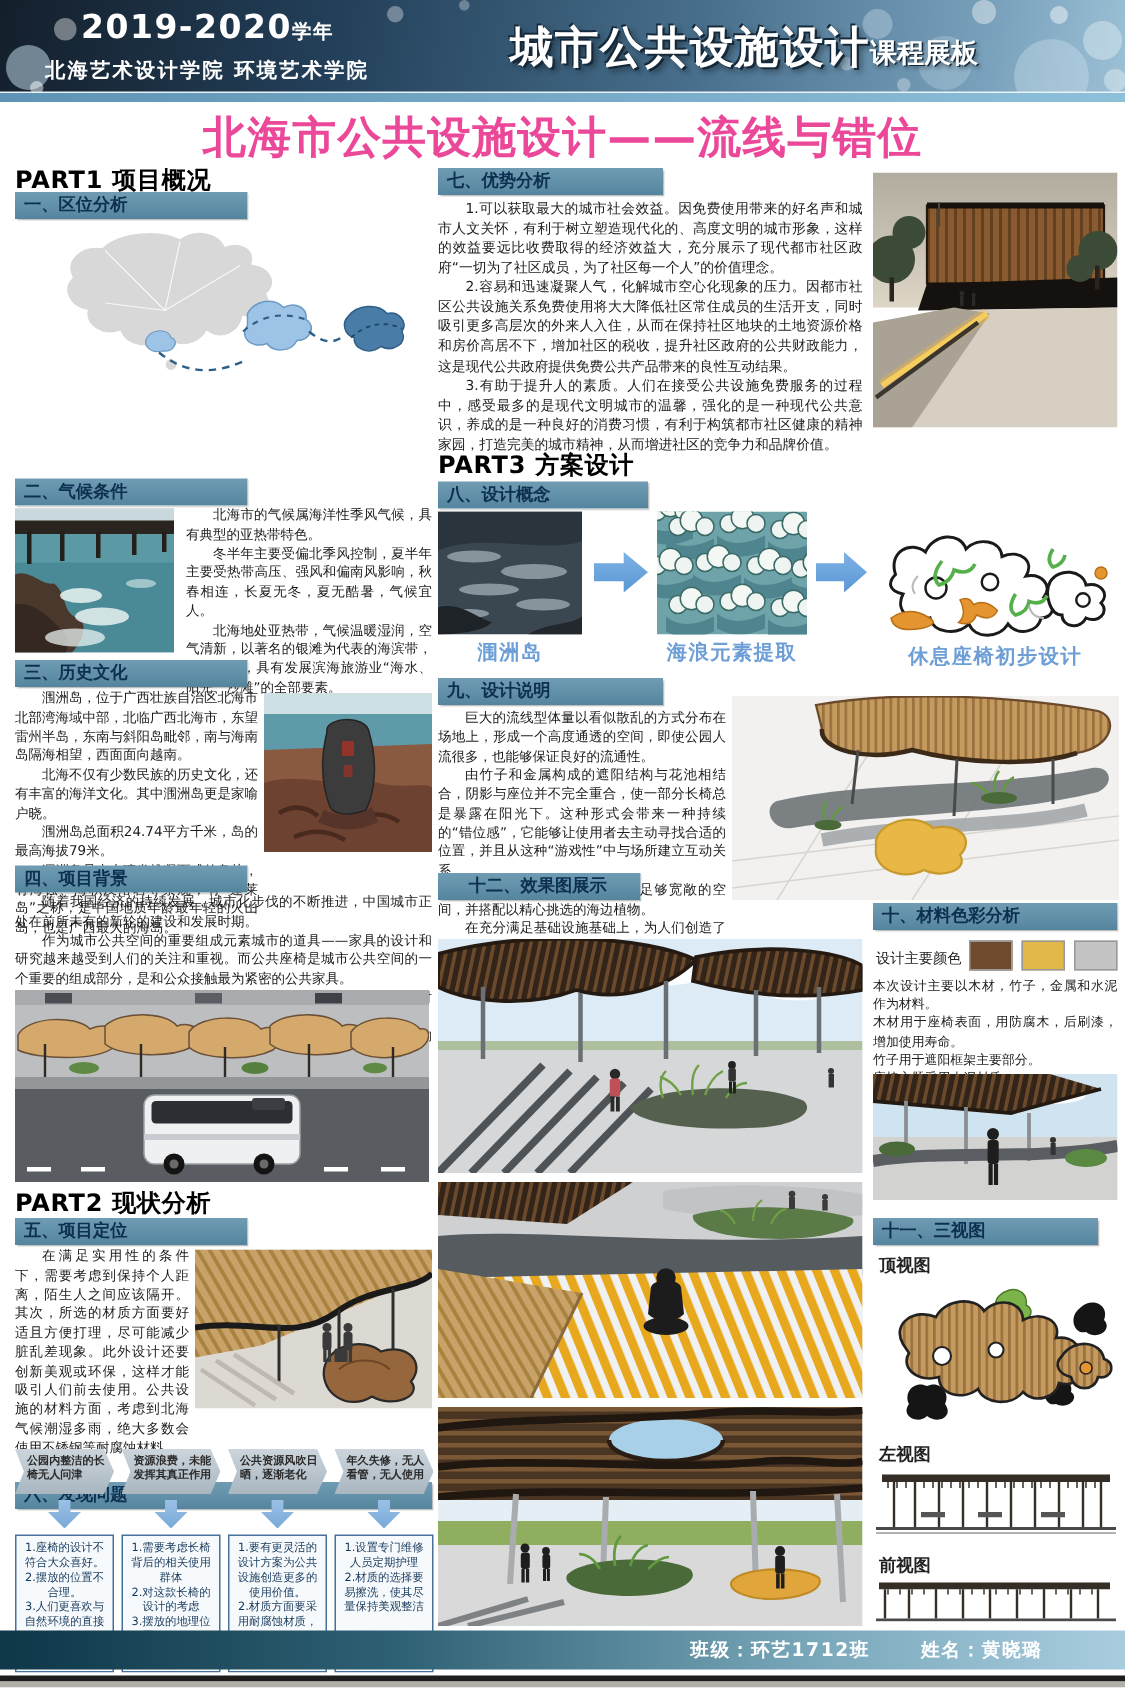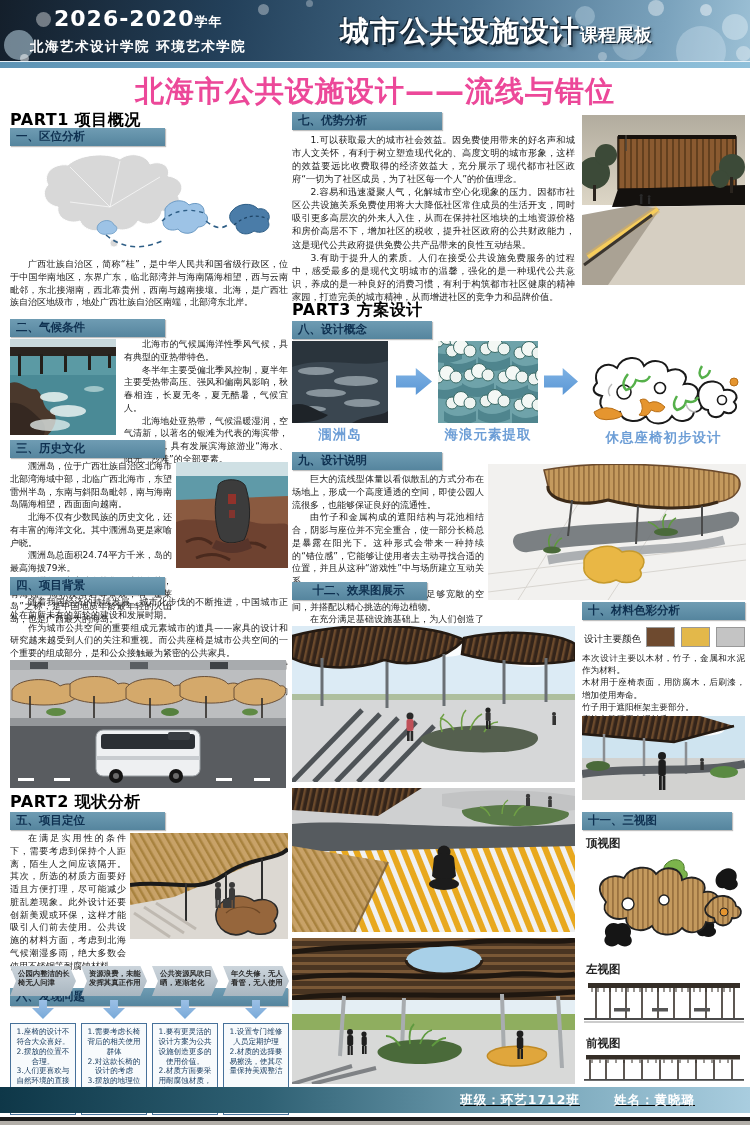--- a/index.html
+++ b/index.html
@@ -47,21 +47,21 @@
   .blue-arrow { background:linear-gradient(180deg,#7eb2e4,#5b97d5); clip-path:polygon(0 28%,55% 28%,55% 0,100% 50%,55% 100%,55% 72%,0 72%); }
 
   
   .swatch { width:29px; height:20px; display:inline-block; border:1px solid #999; }
   #palette-label { font-size:9.5px; color:#222; }
   .view-label { font-size:11.5px; font-weight:bold; color:#222; }
 
   
   #footer-bar { left:0; top:1087px; width:750px; height:26px;
     background:linear-gradient(90deg,#0e3748,#2e6073 35%,#79a7ba 72%,#a9cddf);
-    display:flex; align-items:center; justify-content:flex-end; padding-right:55px; gap:34px;text-decoration:underline; }
+    display:flex; align-items:center; justify-content:flex-end; padding-right:55px; gap:34px; }
   #footer-bar span { color:#fff; font-size:12.5px; font-weight:bold; letter-spacing:1px; }
   #ln1 { left:0; top:1115px; width:750px; height:3px; background:#ffffff; }
   #ln2 { left:0; top:1117px; width:750px; height:4px; background:#1d1d1d; }
   #ln3 { left:0; top:1121px; width:750px; height:4px; background:#b2aea8; }
 </style>
 </head>
 <body>
 
 <svg width="0" height="0" style="position:absolute" aria-hidden="true">
   <defs>
@@ -103,21 +103,21 @@
     <span class="bub" style="left:560px;top:38px;width:9px;height:9px;background:rgba(255,255,255,.3)"></span>
     <span class="bub" style="left:575px;top:6px;width:20px;height:20px;background:rgba(210,230,240,.35)"></span>
     <span class="bub" style="left:612px;top:24px;width:36px;height:36px;background:rgba(220,235,245,.25)"></span>
     <span class="bub" style="left:648px;top:0px;width:16px;height:16px;background:rgba(255,255,255,.4)"></span>
     <span class="bub" style="left:676px;top:26px;width:50px;height:50px;background:rgba(225,240,248,.3)"></span>
     <span class="bub" style="left:700px;top:4px;width:12px;height:12px;background:rgba(255,255,255,.45)"></span>
     <span class="bub" style="left:722px;top:14px;width:26px;height:26px;background:rgba(235,245,250,.4)"></span>
     <span class="bub" style="left:736px;top:46px;width:15px;height:15px;background:rgba(255,255,255,.35)"></span>
     <span class="bub" style="left:598px;top:52px;width:9px;height:9px;background:rgba(255,255,255,.3)"></span>
 
-    <div id="hdr-year" class="abs"><span>2026-2020</span><span class="small">学年</span></div>
+    <div id="hdr-year" class="abs"><span>2019-2020</span><span class="small">学年</span></div>
     <div id="hdr-school" class="abs">北海艺术设计学院  环境艺术学院</div>
     <div id="hdr-course" class="abs">
       <span class="big">城市公共设施设计</span><span class="suf">课程展板</span>
     </div>
     <div id="hdr-stripe" class="abs"></div>
   </div>
 
   <div id="main-title" class="abs">北海市公共设施设计——流线与错位</div>
 
   <div class="abs part" style="left:10px;top:110px;">PART1  项目概况</div>
@@ -129,23 +129,20 @@
       <path d="M60,20 L100,60 M110,14 L100,60 M150,30 L100,60 M60,55 L100,60" stroke="#ffffff" stroke-width=".8" fill="none" opacity=".8"></path>
       <circle cx="104" cy="96" r="4" fill="#d8d8d8" stroke="#fff" stroke-width=".8"></circle>
       <path d="M88,78 C92,72 102,72 104,78 C110,80 106,88 98,87 C90,89 85,83 88,78 Z" fill="#9dc3e6" stroke="#6b9ac4" stroke-width=".8"></path>
       <path d="M96,88 Q120,108 152,94" stroke="#2e5e86" stroke-width="1.6" stroke-dasharray="5,4" fill="none"></path>
       <path d="M155,62 C160,53 173,51 179,58 C187,54 195,58 194,66 C201,70 197,80 188,80 C184,88 172,88 168,82 C158,86 149,78 155,70 Z" fill="#9dc3e6" stroke="#6b9ac4" stroke-width="1"></path>
       <path d="M152,74 Q170,58 194,66" stroke="#2e5e86" stroke-width="1.4" stroke-dasharray="4,4" fill="none"></path>
       <path d="M196,74 Q210,86 220,76" stroke="#2e5e86" stroke-width="1.6" stroke-dasharray="5,4" fill="none"></path>
       <path d="M222,64 C228,56 242,55 248,62 C256,60 262,68 258,74 C262,82 252,88 244,84 C236,90 226,86 226,78 C219,76 218,68 222,64 Z" fill="#4a7ca8" stroke="#2e5e86" stroke-width="1"></path>
       <path d="M224,78 Q240,64 258,72" stroke="#1e4466" stroke-width="1.2" stroke-dasharray="3,3" fill="none"></path>
     </svg>
-  </div>
-  <div class="abs txt" style="left:10px;top:258px;width:278px;">
-    <p>广西壮族自治区，简称“桂”，是中华人民共和国省级行政区，位于中国华南地区，东界广东，临北部湾并与海南隔海相望，西与云南毗邻，东北接湖南，西北靠贵州，西南与越南接壤。北海，是广西壮族自治区地级市，地处广西壮族自治区南端，北部湾东北岸。</p>
   </div>
 
   <div class="abs bar" style="left:10px;top:319px;width:155px;">二、气候条件</div>
   <div class="abs" style="left:10px;top:339px;width:106px;height:96px;">
     <svg class="svgblock" viewBox="0 0 106 96">
       <rect width="106" height="96" fill="#5b9aa4"></rect>
       <rect y="0" width="106" height="10" fill="#c8d8dc"></rect>
       <rect y="36" width="106" height="60" fill="#4a8a96"></rect>
       <rect x="0" y="8" width="106" height="9" fill="#2a241f"></rect>
       <rect x="8" y="15" width="3" height="22" fill="#241f1a"></rect>

